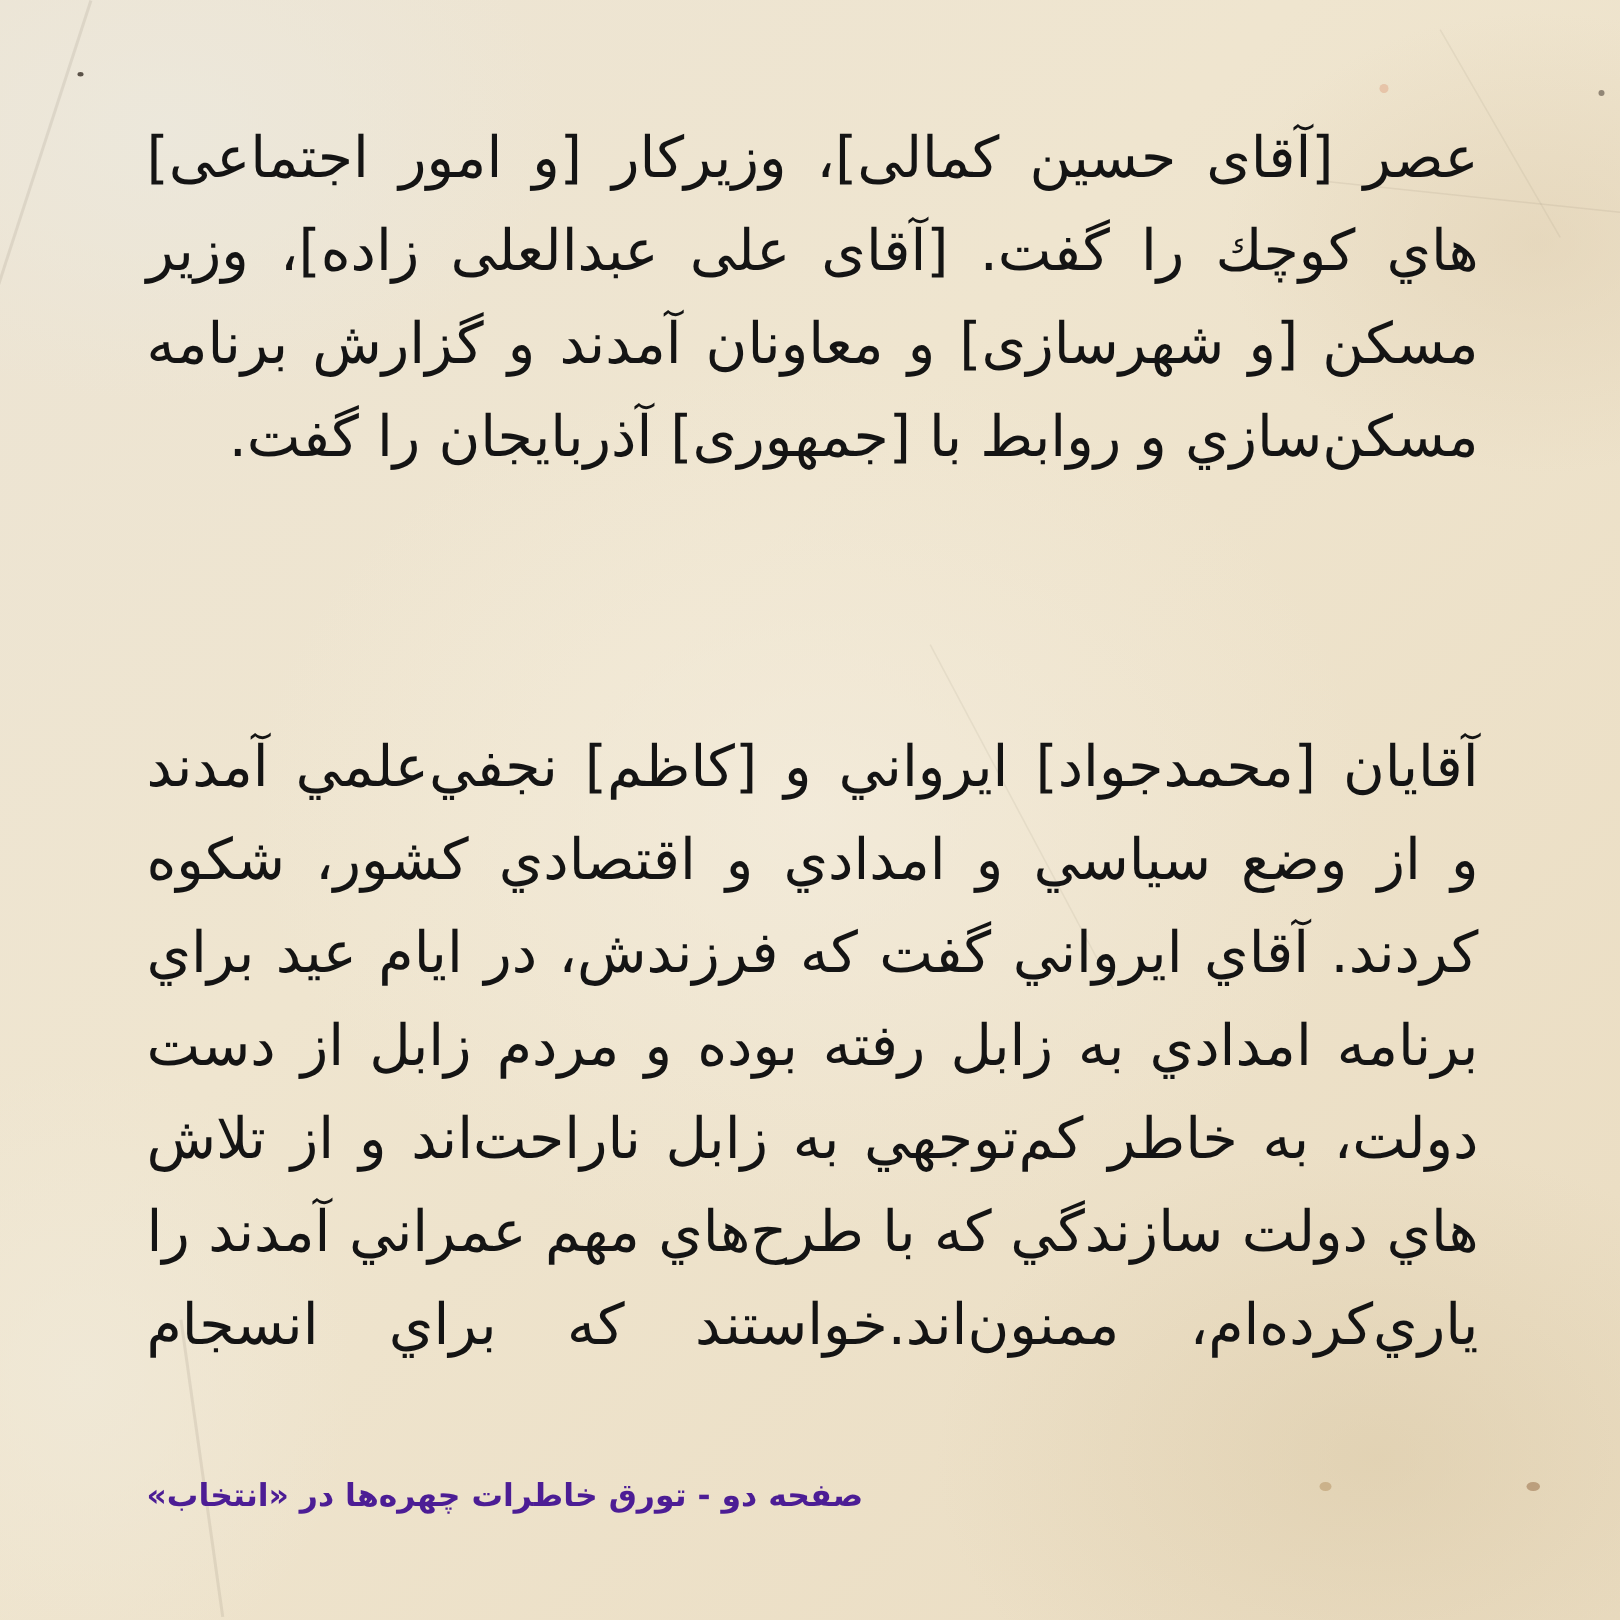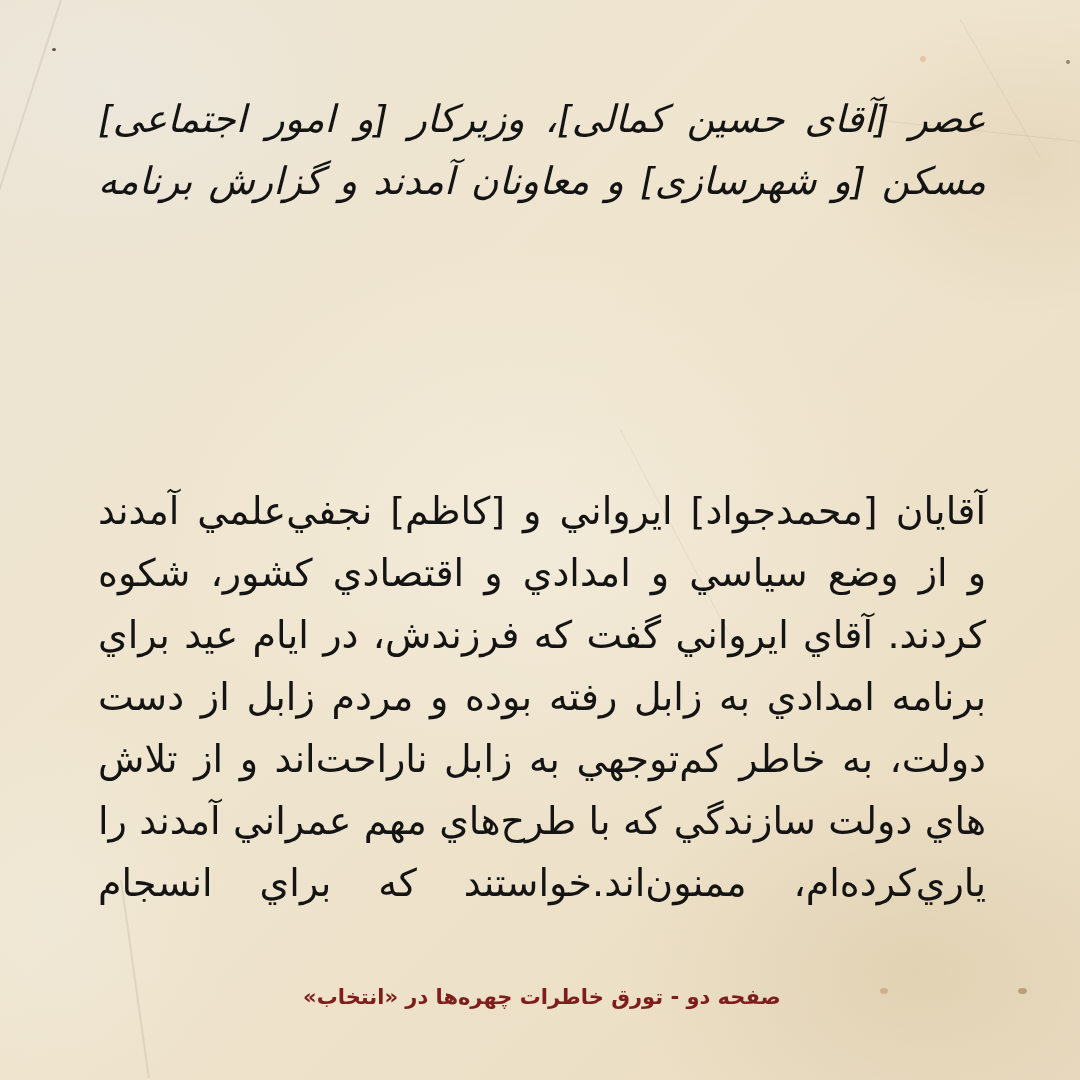--- a/index.html
+++ b/index.html
@@ -45,43 +45,43 @@
       right: 94px;
       top: 0;
       bottom: 0;
       color: #141414;
     }
     .para {
       position: absolute;
       left: 0;
       right: 0;
     }
-    .para.p1 { top: 88px; font-style: italic; }
+    .para.p1 { top: 74px; }
     .para.p2 { top: 480px; }
     .line {
       display: block;
       height: 62px;
       line-height: 62px;
       font-size: 38px;
       text-align: justify;
       text-align-last: justify;
       white-space: nowrap;
       letter-spacing: 0px;
     }
     .line.last {
       text-align-last: right;
     }
     .caption {
       position: absolute;
       top: 985px;
       left: 0;
       right: 0;
-      text-align: center;
+      text-align: left;
       font-size: 21px;
-      color: #7f1d1d;
+      color: #4c1d95;
       font-weight: bold;
       direction: rtl;
     }
   </style>
 </head>
 <body>
 
 <div class="crease c1"></div>
 <div class="crease c2"></div>
 <div class="crease c3"></div>
@@ -89,21 +89,23 @@
 <div class="crease c5"></div>
 <div class="fleck" style="left:52px;top:48px;width:4px;height:3px;background:#5a5248;"></div>
 <div class="fleck" style="left:1018px;top:988px;width:9px;height:6px;background:#a07a55;opacity:0.6;"></div>
 <div class="fleck" style="left:1066px;top:60px;width:4px;height:4px;background:#6b5f52;opacity:0.7;"></div>
 <div class="fleck" style="left:920px;top:56px;width:6px;height:6px;background:#e0a585;opacity:0.5;"></div>
 <div class="fleck" style="left:880px;top:988px;width:8px;height:6px;background:#b49060;opacity:0.5;"></div>
 
 <main class="page">
   <section class="para p1">
     <span class="line">عصر [آقای حسین کمالی]، وزیرکار [و امور اجتماعی]</span>
+    <span class="line">هاي كوچك را گفت. [آقای علی عبدالعلی زاده]، وزیر</span>
     <span class="line">مسکن [و شهرسازی] و معاونان آمدند و گزارش برنامه</span>
+    <span class="line last">مسکن‌سازي و روابط با [جمهوری] آذربایجان را گفت.</span>
   </section>
 
   <section class="para p2">
     <span class="line">آقايان [محمدجواد] ايرواني و [کاظم] نجفي‌علمي آمدند</span>
     <span class="line">و از وضع سياسي و امدادي و اقتصادي كشور، شكوه</span>
     <span class="line">كردند. آقاي ايرواني گفت كه فرزندش، در ايام عيد براي</span>
     <span class="line">برنامه امدادي به زابل رفته بوده و مردم زابل از دست</span>
     <span class="line">دولت، به خاطر كم‌توجهي به زابل ناراحت‌اند و از تلاش</span>
     <span class="line">هاي دولت سازندگي كه با طرح‌هاي مهم عمراني آمدند را</span>
     <span class="line">ياري‌كرده‌ام، ممنون‌اند.خواستند كه براي انسجام</span>

